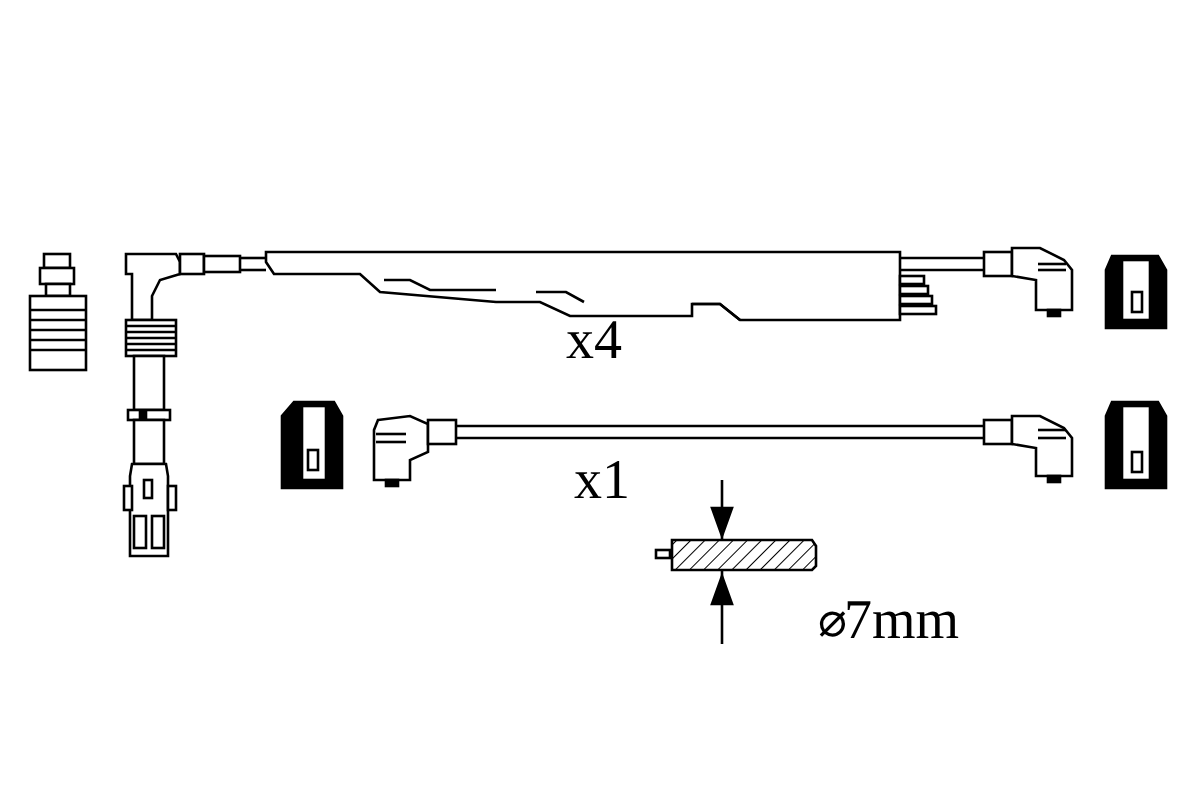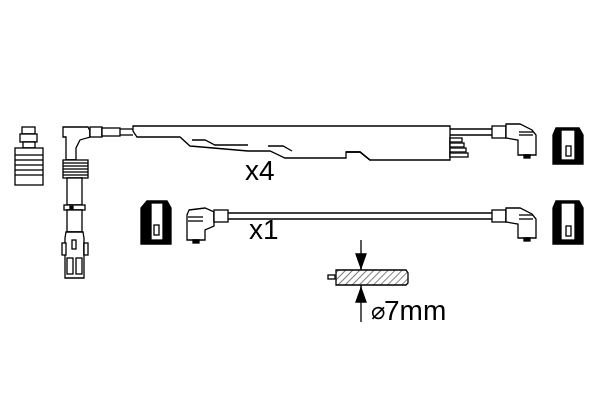--- a/index.html
+++ b/index.html
@@ -1,18 +1,18 @@
 <!DOCTYPE html>
 <html><head>
   <meta charset="utf-8">
   <style>
     html, body { margin: 0; padding: 0; background: #ffffff; }
     body { width: 600px; height: 400px; position: relative; overflow: hidden; font-family: "Liberation Sans", sans-serif; }
     svg { position: absolute; left: 0; top: 0; }
-    .label { position: absolute; font-family: Liberation Sans, sans-serif; color: #000; font-size: 28px; line-height: 1; }
+    .label { position: absolute; font-family: Liberation Serif, serif; color: #000; font-size: 28px; line-height: 1; margin-left: 38px; }
   </style>
 </head>
 <body>
 
 <svg width="600" height="400" viewBox="0 0 600 400" fill="none" stroke="#000" stroke-width="1.3">
 
   <g>
     <rect x="22" y="127" width="13" height="7" fill="#fff"></rect>
     <rect x="20" y="134" width="17" height="8" fill="#fff"></rect>
     <rect x="23" y="142" width="12" height="6" fill="#fff"></rect>
@@ -116,15 +116,15 @@
     <rect x="328" y="275" width="7" height="4" fill="#fff"></rect>
     <path d="M336 270 L406 270 L408 273 L408 283 L406 285 L336 285 Z" fill="url(#hatch)"></path>
     <line x1="361" y1="240" x2="361" y2="270"></line>
     <path d="M356 254 L366 254 L361 268 Z" fill="#000"></path>
     <line x1="361" y1="285" x2="361" y2="322"></line>
     <path d="M356 302 L366 302 L361 288 Z" fill="#000"></path>
   </g>
 </svg>
 
 <div class="label" style="left:245px; top:157px;">x4</div>
-<div class="label" style="left:249px; top:216px;">x1</div>
+<div class="label" style="left:249px; top:227px;">x1</div>
 <div class="label" style="left:371px; top:299px; font-size:24px;">⌀</div>
 <div class="label" style="left:384px; top:297px;">7mm</div>
 
 </body></html>

